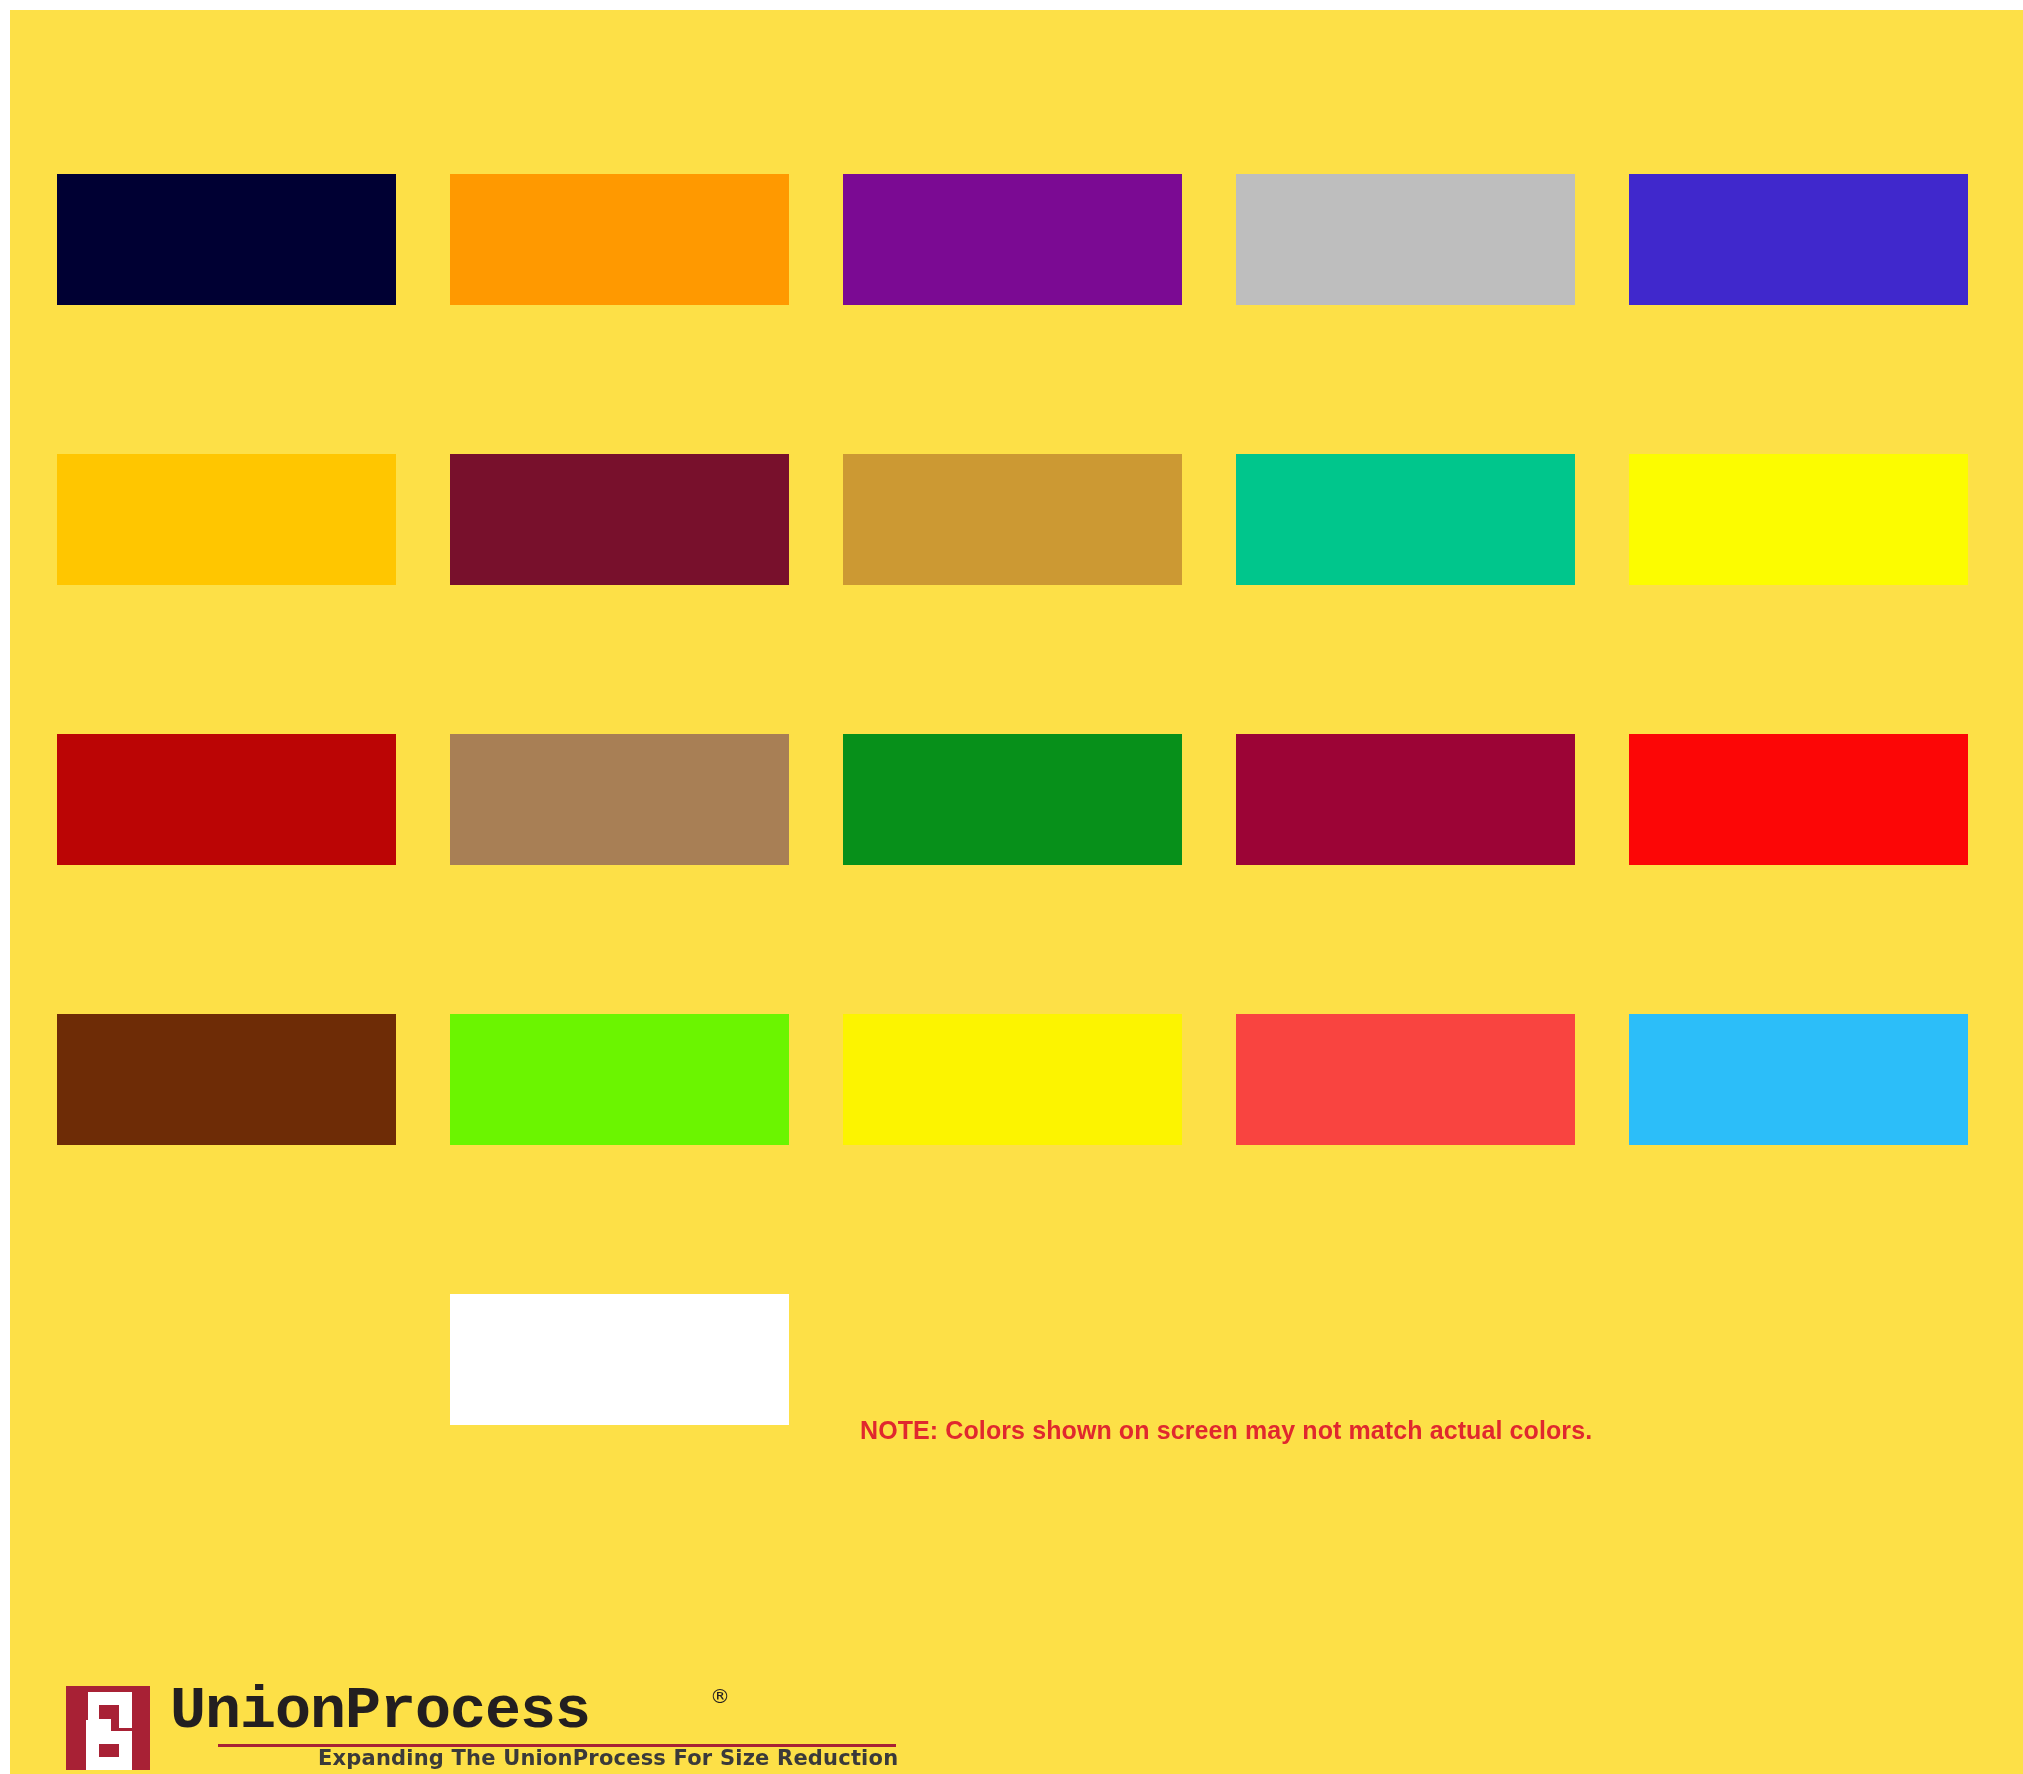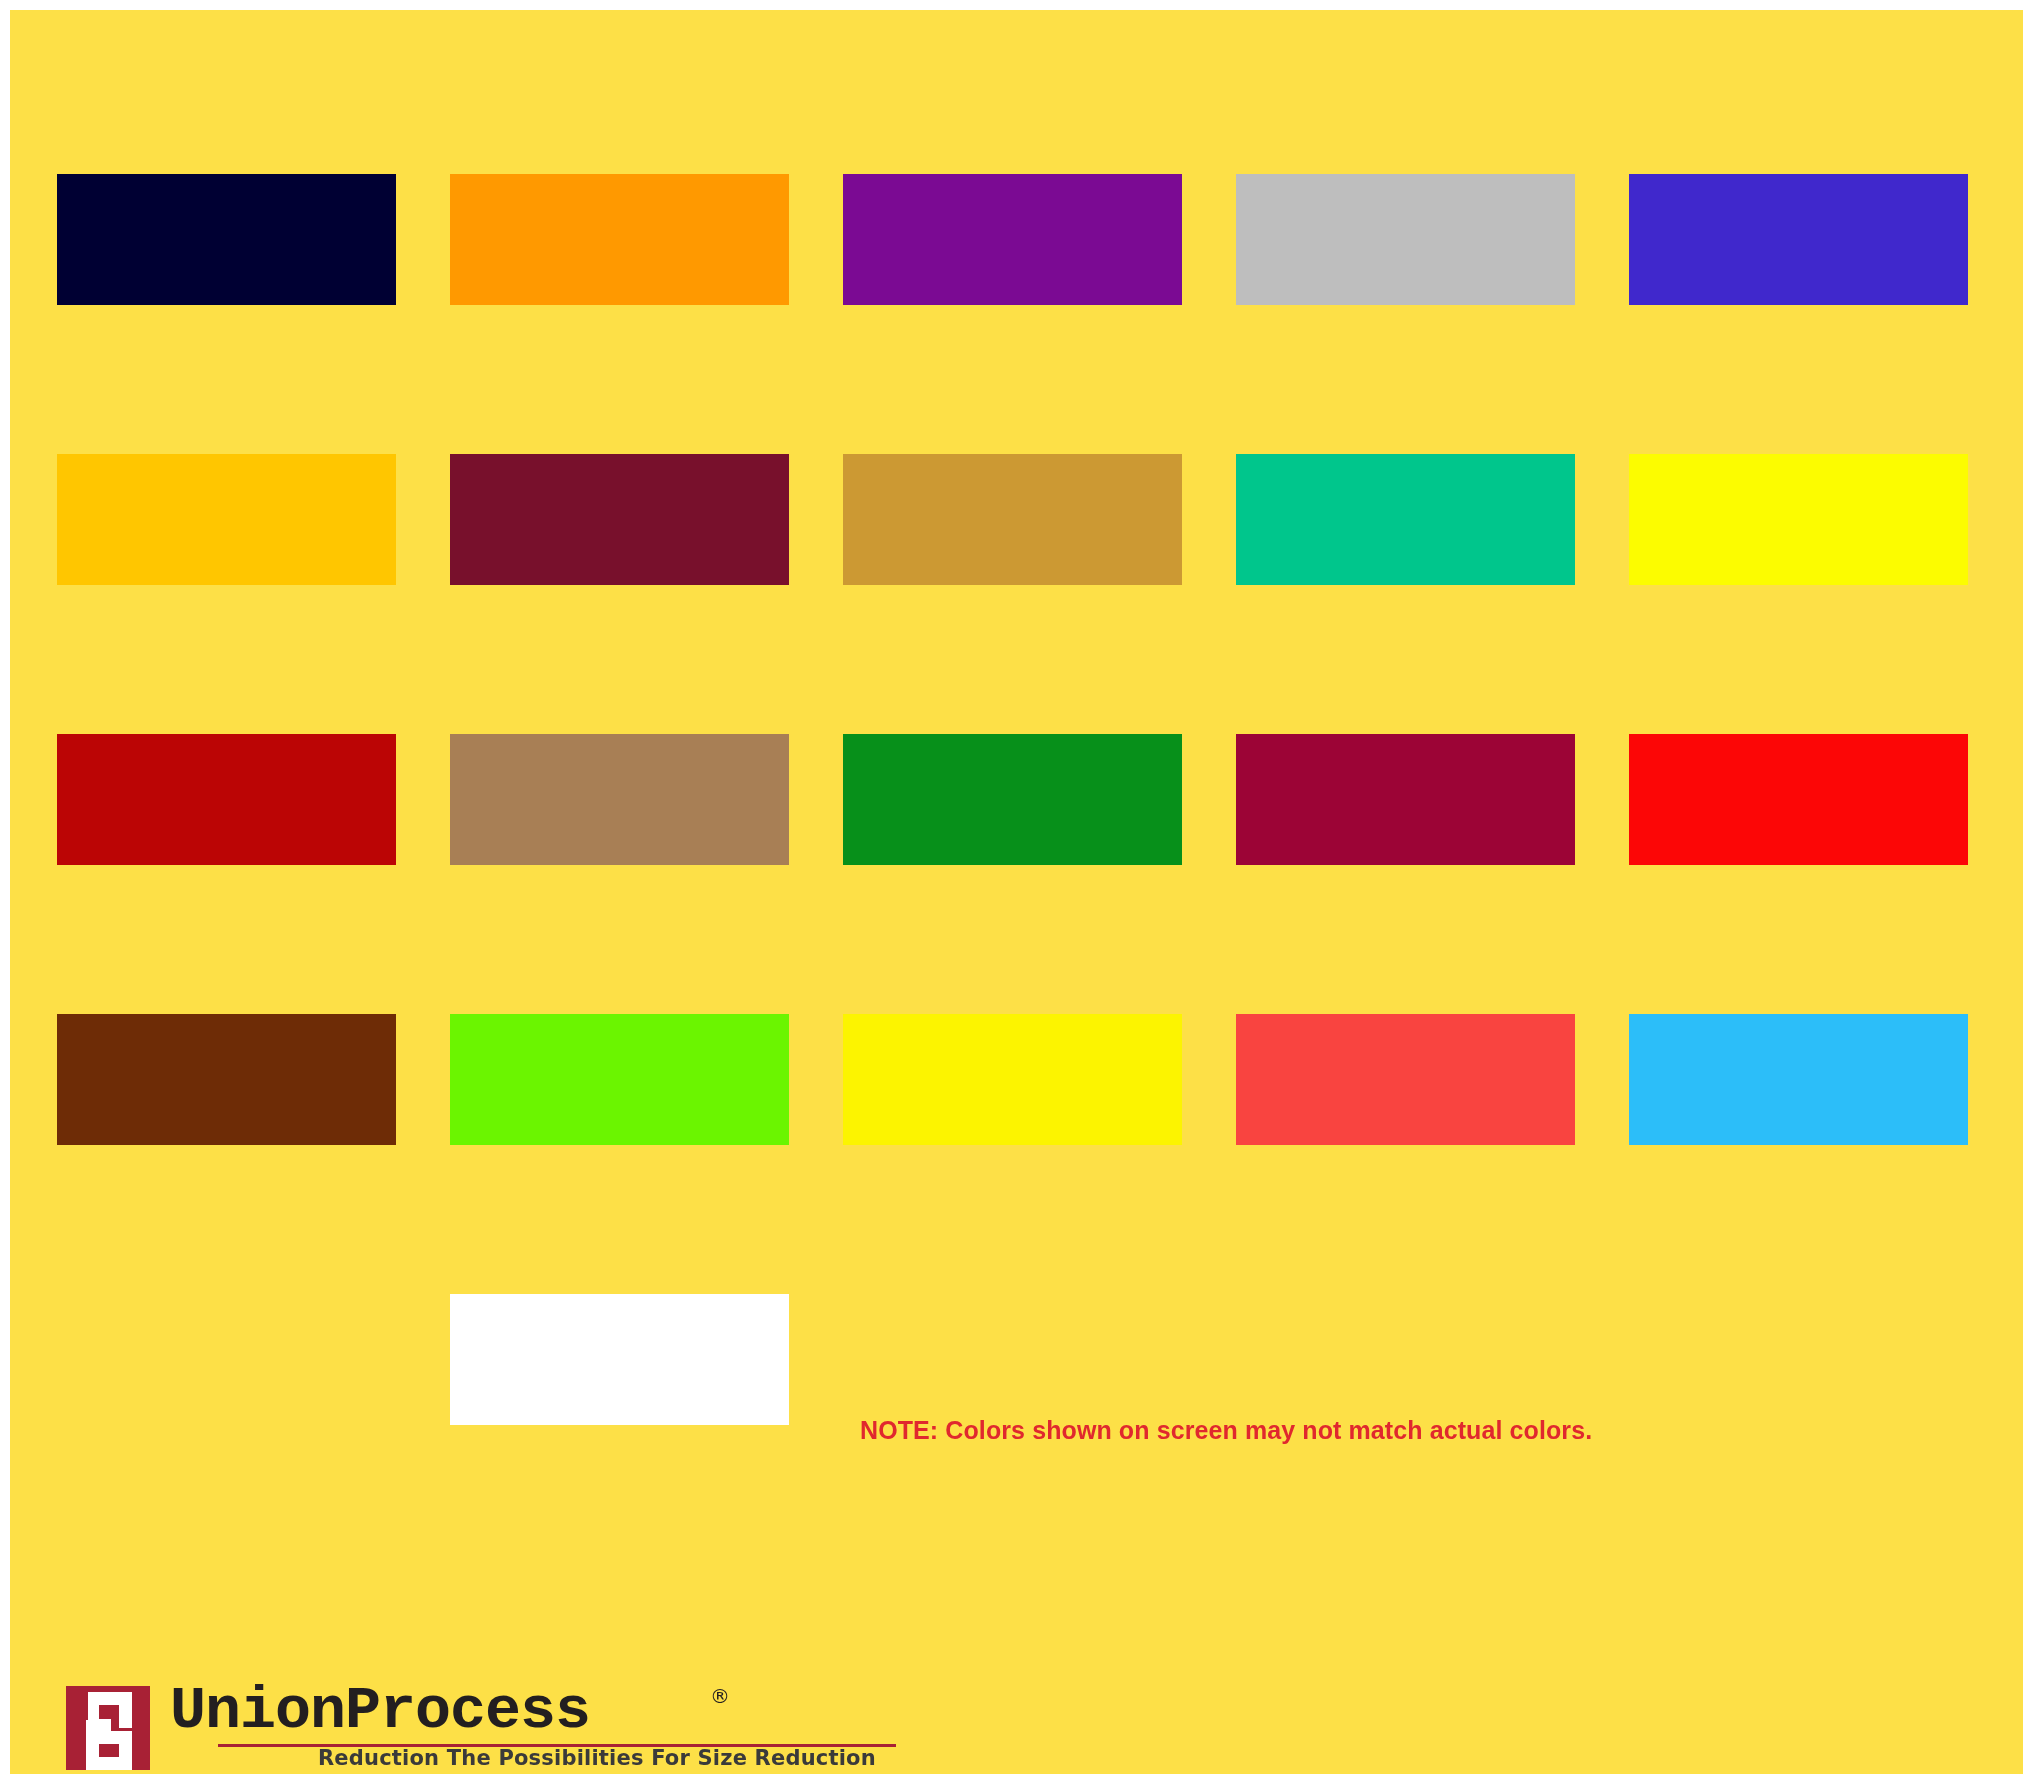--- a/index.html
+++ b/index.html
@@ -155,18 +155,18 @@
       <rect x="0" y="0" width="84" height="84" fill="#A82135"></rect>
 
       <path d="M20 84 L20 34 L33 34 L33 71 L53 71 L53 58 L33 58 L33 45 L66 45 L66 84 Z" fill="#FFFFFF"></path>
       <path d="M22 6 L66 6 L66 42 L53 42 L53 19 L33 19 L33 33 L45 33 L45 46 L22 46 Z" fill="#FFFFFF"></path>
     </svg>
 
     <div id="logo-wordmark">
       <span class="wordmark-text">UnionProcess</span>
       <span class="wordmark-reg">®</span>
       <div id="wordmark-rule" style="background: rgb(168, 33, 53);"></div>
-      <span id="wordmark-tagline">Reduction The Possibilities For Size Reduction</span>
+      <span id="wordmark-tagline">Expanding The UnionProcess For Size Reduction</span>
     </div>
 
   </div>
 
 </div>
 
 </body></html>

